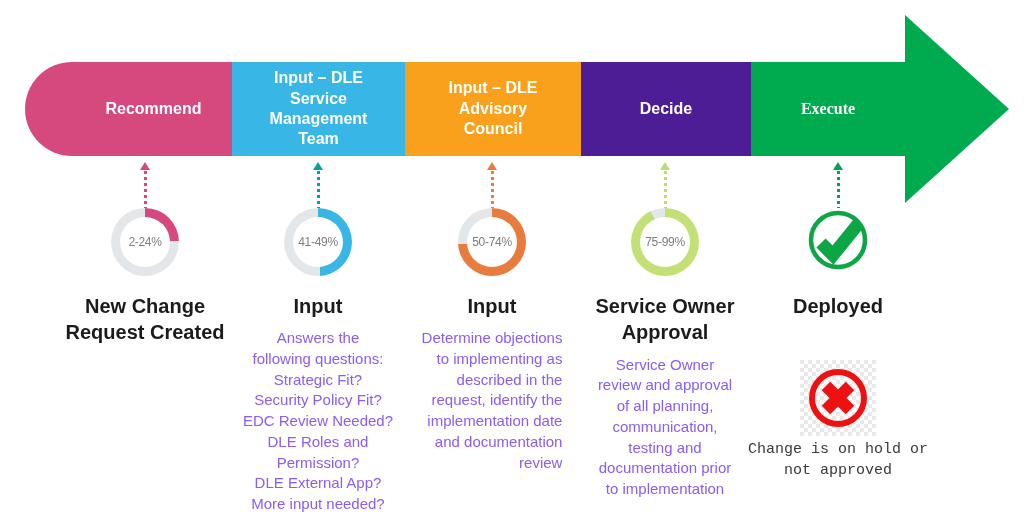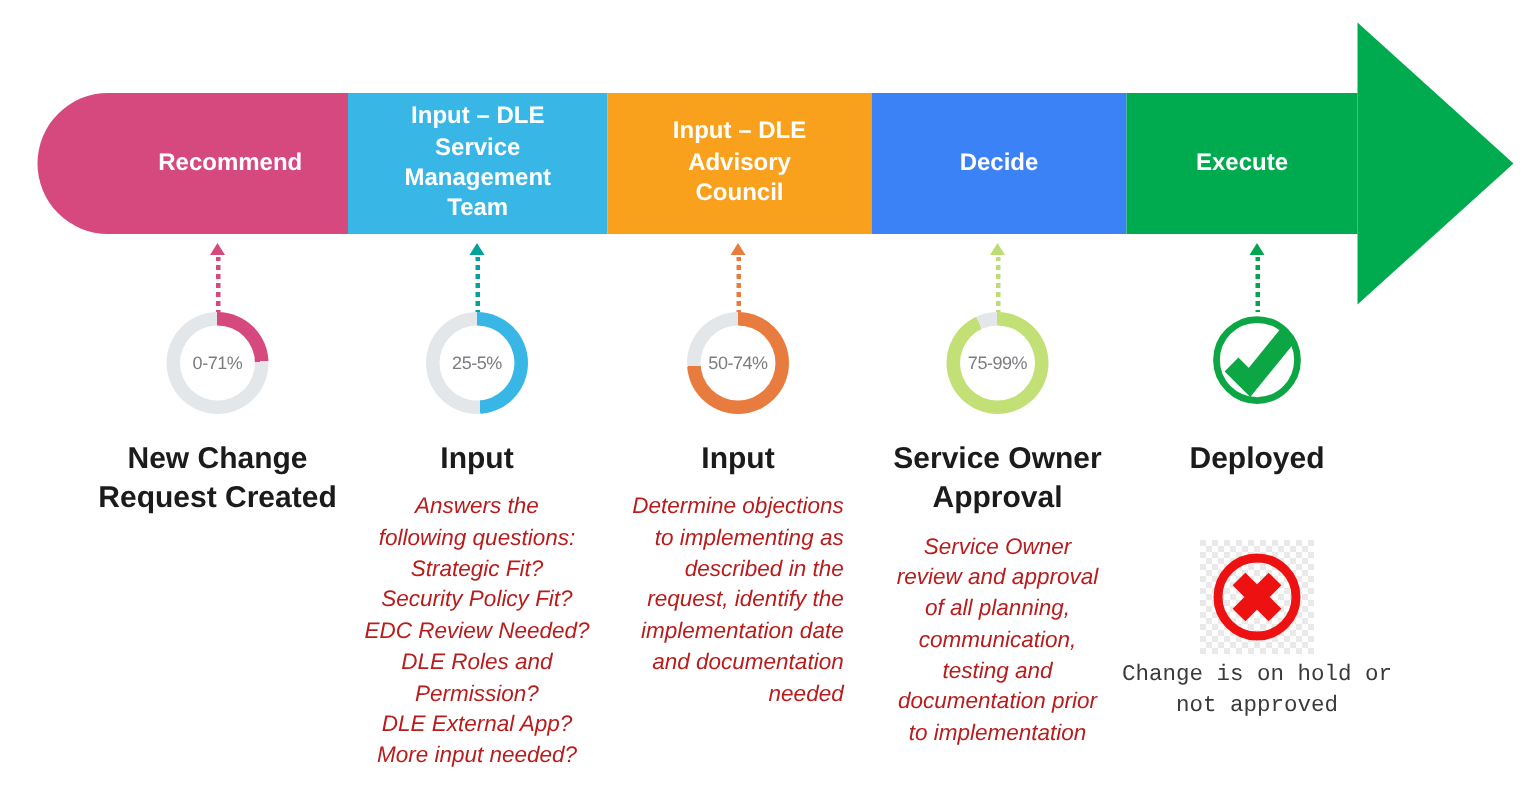--- a/index.html
+++ b/index.html
@@ -5,21 +5,21 @@
   html,body{margin:0;padding:0;background:#fff;}
   .canvas{position:relative;width:1024px;height:524px;background:#ffffff;
           font-family:"Liberation Sans",sans-serif;overflow:hidden;}
 
   
   .seg{position:absolute;top:62px;height:94px;display:flex;align-items:center;justify-content:center;}
   .seg0{left:25px;width:211px;border-radius:47px 0 0 47px;padding-left:46px;box-sizing:border-box;}
   .seg1{left:232px;width:173px;}
   .seg2{left:405px;width:176px;}
   .seg3{left:581px;width:170px;}
-  .seg4{left:751px;width:154px;}
+  .seg4{left:751px;width:154px;font-family:Liberation Serif, serif;}
   .arrow-head{position:absolute;left:905px;top:15px;width:0;height:0;
               border-top:94px solid transparent;border-bottom:94px solid transparent;
               border-left:104px solid #00ab4f;}
   .seg-label{color:#ffffff;font-weight:bold;font-size:16px;line-height:1.28;
              text-align:center;white-space:pre-line;}
 
   
   .col{position:absolute;top:162px;width:184px;display:flex;flex-direction:column;
        align-items:center;text-align:center;}
   .col0{left:53px;} .col1{left:226px;} .col2{left:400px;text-align:right;} .col3{left:573px;align-items:center;} .col4{left:746px;}
@@ -32,21 +32,21 @@
 
   .donut{position:relative;width:68px;height:68px;border-radius:50%;
          background:conic-gradient(var(--arc,#ccc) 0 var(--sweep,90deg),var(--ring,#e4e7ea) var(--sweep,90deg) 360deg);
          display:flex;align-items:center;justify-content:center;}
   .donut::before{content:"";position:absolute;inset:9px;background:#fff;border-radius:50%;}
   .donut-label{position:relative;font-size:12px;color:#7c7d80;letter-spacing:-0.3px;}
 
   .heading{margin-top:17px;font-size:20px;font-weight:bold;color:#1b1b1b;
            line-height:1.32;white-space:pre-line;}
   .col4 .heading{margin-top:21px;}
-  .body{margin-top:9px;font-size:15px;color:#b91c1c;line-height:1.38;white-space:pre-line;font-style:italic;}
+  .body{margin-top:9px;font-size:15px;color:#8b5cf6;line-height:1.38;white-space:pre-line;}
 
   .big-icon{line-height:0;}
   .checker{margin-top:41px;padding:6px;line-height:0;
            background:repeating-conic-gradient(#ffffff 0 25%,#e9e9e9 0 50%);
            background-size:8px 8px;}
   .note{margin-top:4px;font-size:15px;color:#3a3a3c;line-height:1.38;white-space:pre-line;font-family:Liberation Mono, monospace;}
 </style>
 </head>
 <body>
 
@@ -59,47 +59,47 @@
     <span class="seg-label">Input – DLE
 Service
 Management
 Team</span>
   </div>
   <div class="seg seg2" style="background: rgb(249, 161, 28);">
     <span class="seg-label">Input – DLE
 Advisory
 Council</span>
   </div>
-  <div class="seg seg3" style="background: #3b82f6;">
+  <div class="seg seg3" style="background: #4c1d95;">
     <span class="seg-label">Decide</span>
   </div>
   <div class="seg seg4" style="background: rgb(0, 171, 79);">
     <span class="seg-label">Execute</span>
   </div>
   <div class="arrow-head" style="border-left-color: rgb(0, 171, 79);"></div>
 
   <div class="col col0" style="--accent: #d5497f; --arc: #d5497f; --ring: #e4e7ea; --sweep: 88deg;">
     <div class="up-arrow">
       <span class="tri"></span>
       <span class="tail"></span>
     </div>
     <div class="donut">
-      <span class="donut-label">0-71%</span>
+      <span class="donut-label">2-24%</span>
     </div>
     <div class="heading">New Change
 Request Created</div>
   </div>
 
   <div class="col col1" style="--accent: #00a49a; --arc: #38b6e6; --ring: #e4e7ea; --sweep: 176deg;">
     <div class="up-arrow">
       <span class="tri"></span>
       <span class="tail"></span>
     </div>
     <div class="donut">
-      <span class="donut-label">25-5%</span>
+      <span class="donut-label">41-49%</span>
     </div>
     <div class="heading">Input</div>
     <div class="body">Answers the
 following questions:
 Strategic Fit?
 Security Policy Fit?
 EDC Review Needed?
 DLE Roles and
 Permission?
 DLE External App?
@@ -114,21 +114,21 @@
     <div class="donut">
       <span class="donut-label">50-74%</span>
     </div>
     <div class="heading">Input</div>
     <div class="body">Determine objections
 to implementing as
 described in the
 request, identify the
 implementation date
 and documentation
-needed</div>
+review</div>
   </div>
 
   <div class="col col3" style="--accent: #bedc73; --arc: #c3e077; --ring: #e4e7ea; --sweep: 335deg;">
     <div class="up-arrow">
       <span class="tri"></span>
       <span class="tail"></span>
     </div>
     <div class="donut">
       <span class="donut-label">75-99%</span>
     </div>

